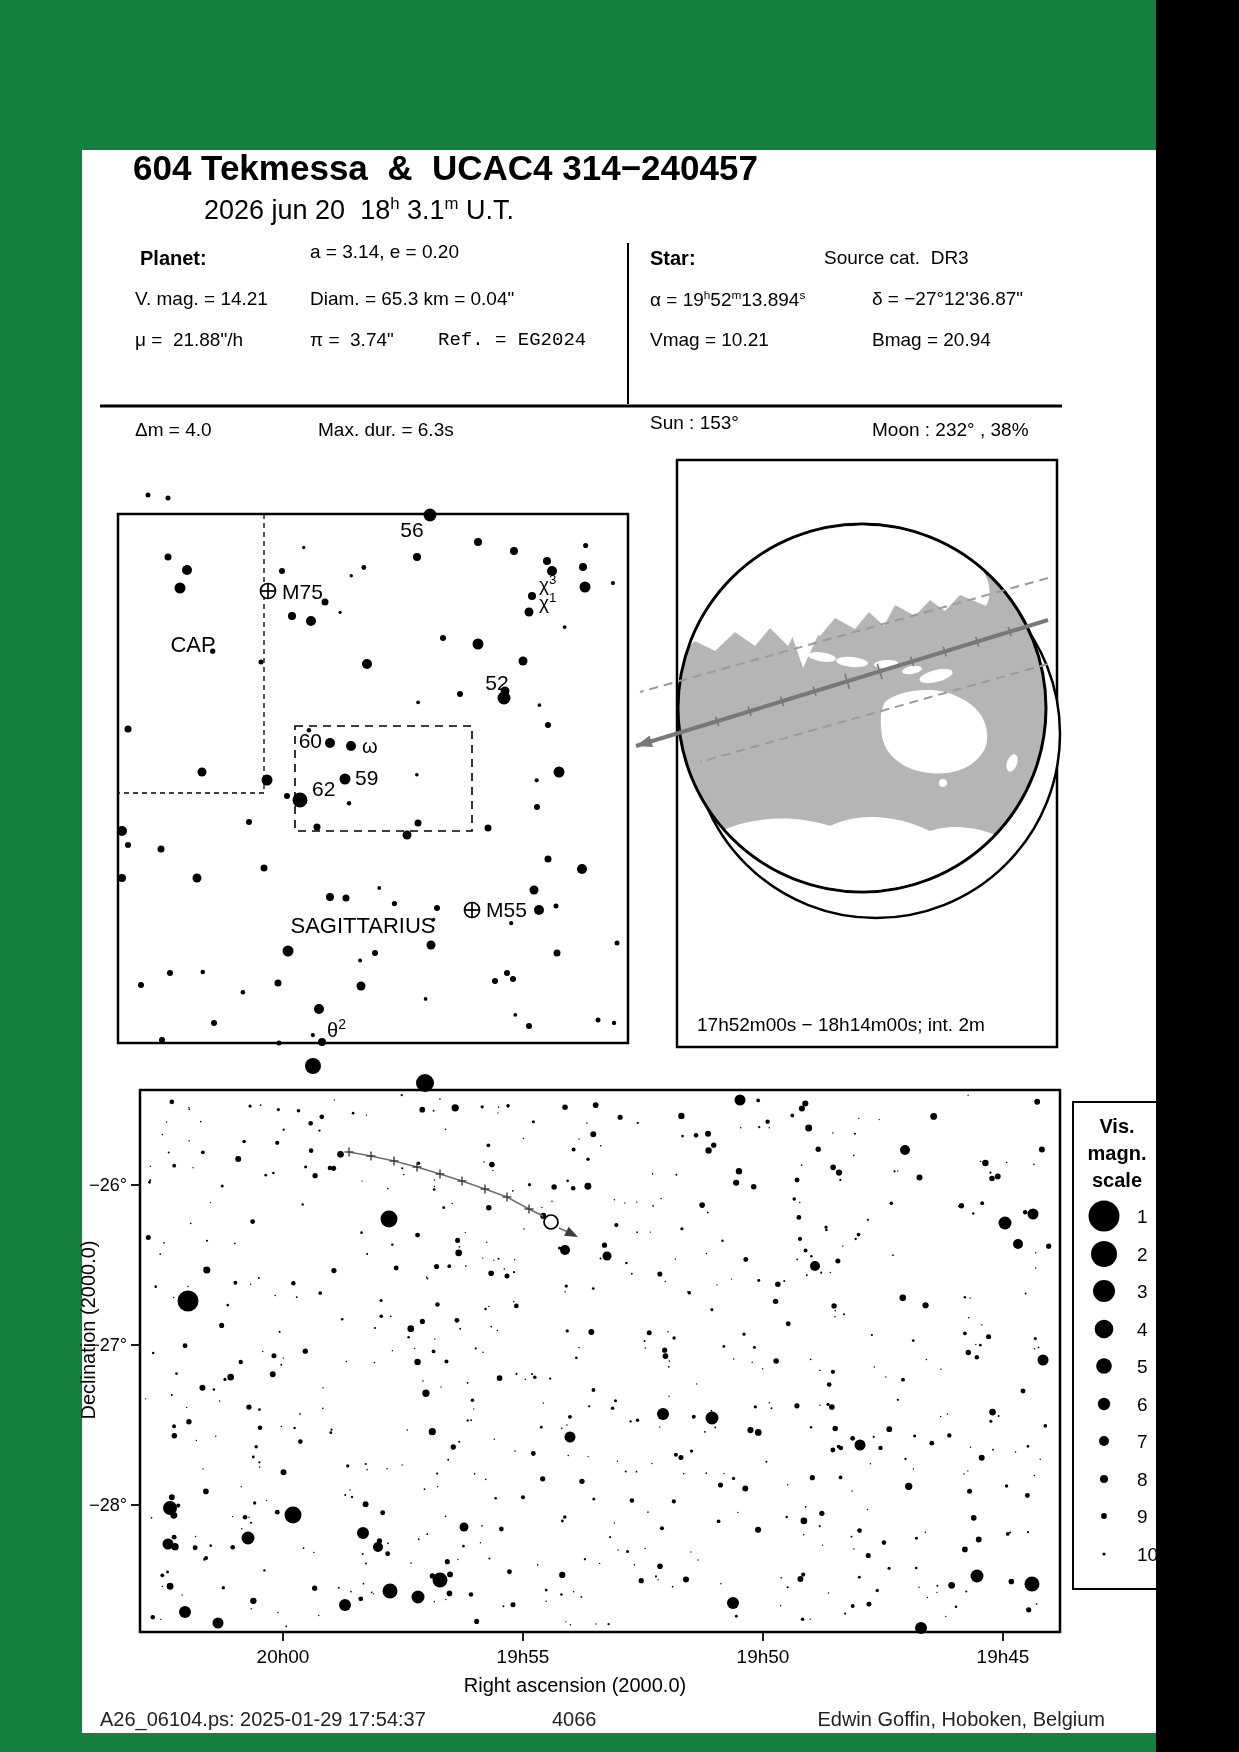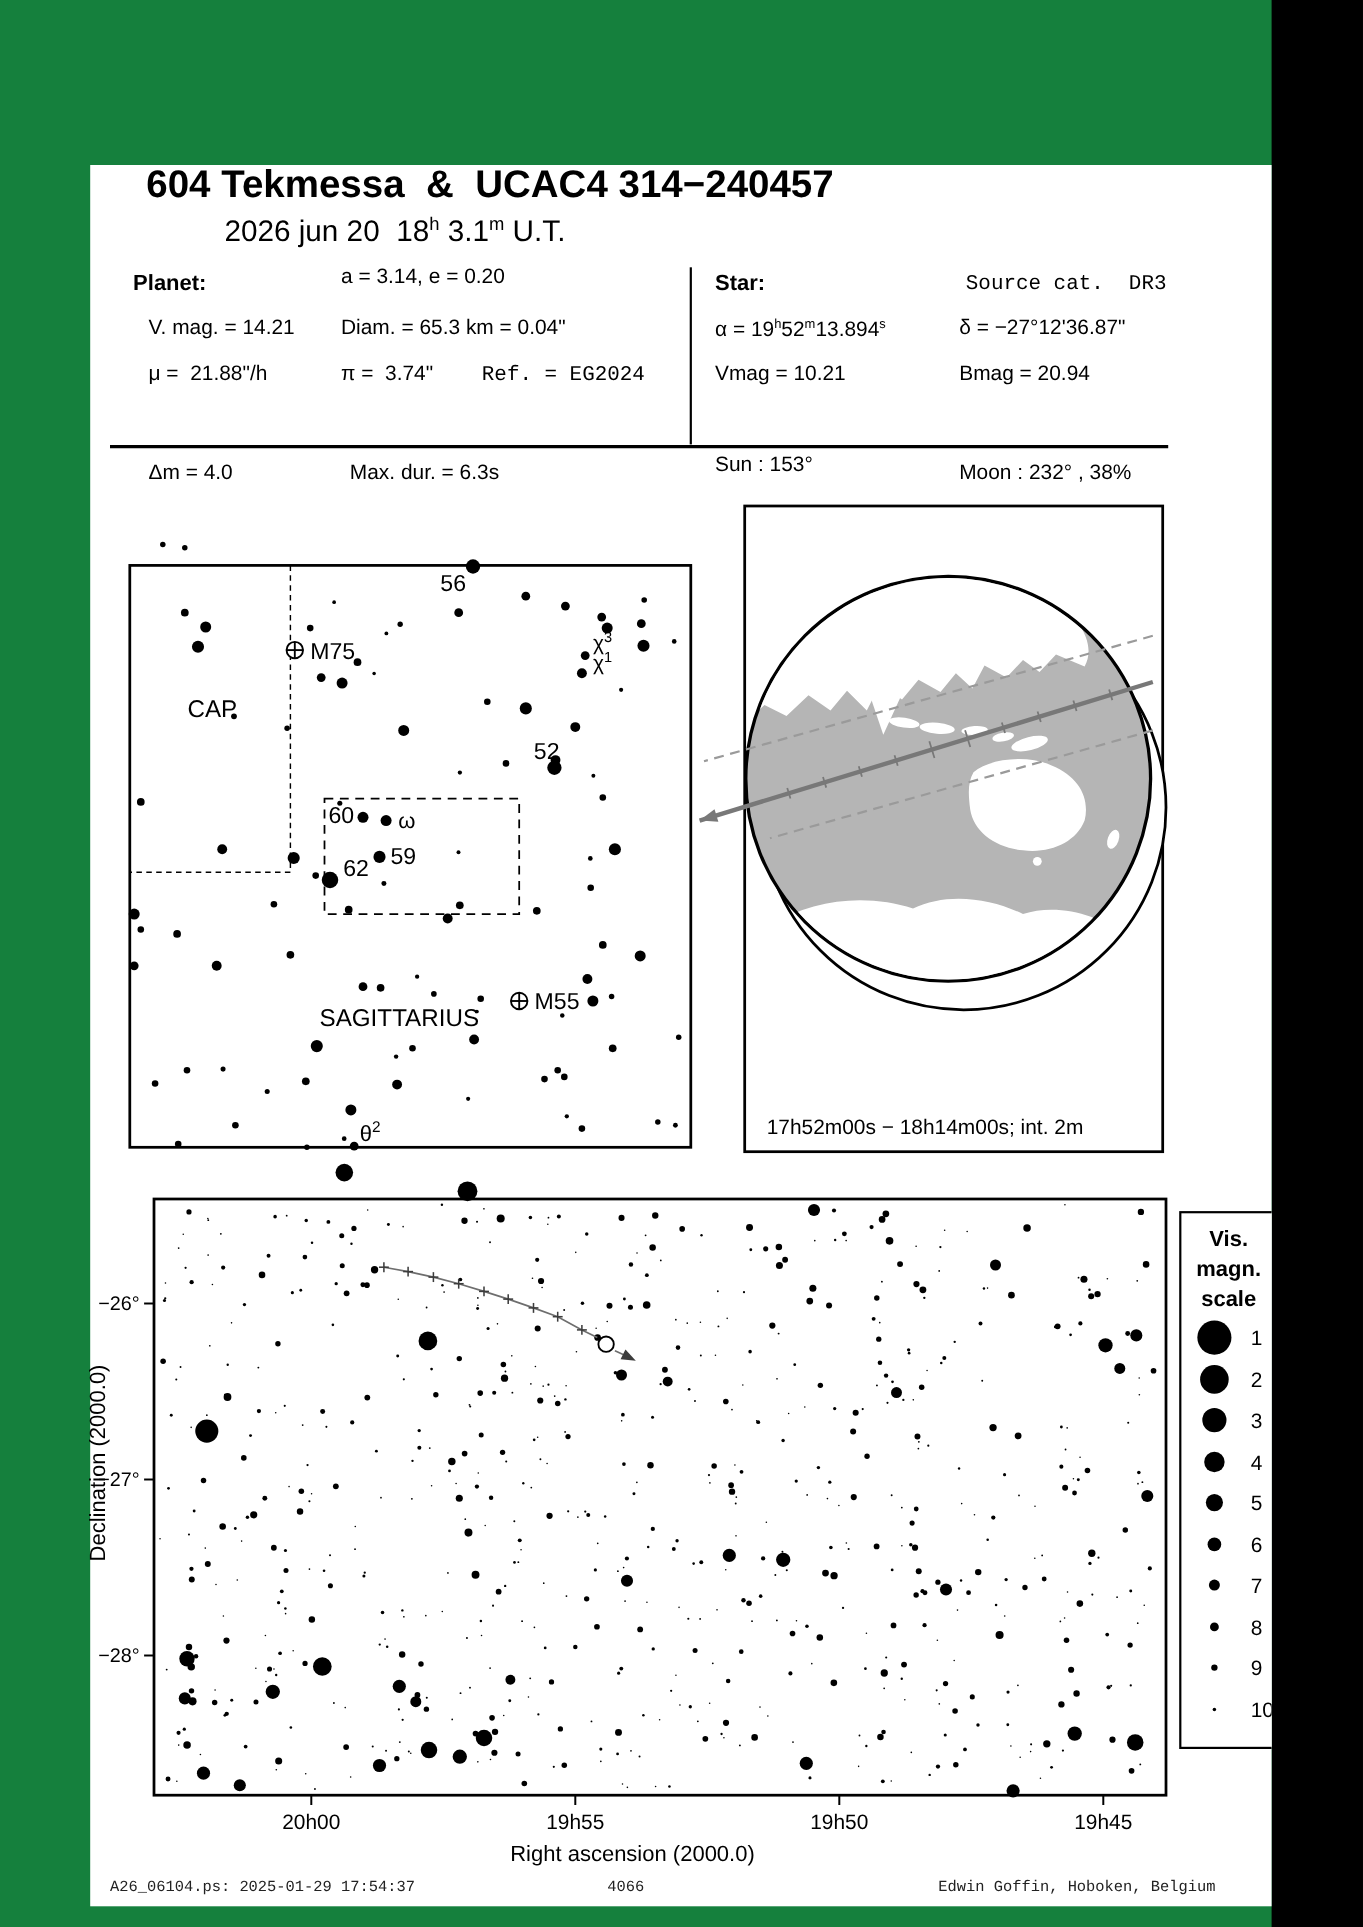--- a/index.html
+++ b/index.html
@@ -5,38 +5,38 @@
   html,body{margin:0;padding:0;background:#000;}
   #stage{position:relative;width:1156px;height:1752px;background:#15803d;overflow:hidden;
          font-family:"Liberation Sans",sans-serif;color:#000;}
   .paper{position:absolute;left:82px;top:150px;width:1108px;height:1583px;background:#ffffff;}
   .abs{position:absolute;white-space:pre;}
   .title{font-size:35px;font-weight:bold;letter-spacing:0px;}
   .subtitle{font-size:27px;}
   .subtitle sup,.cell sup{font-size:62%;vertical-align:super;}
   .cell{font-size:19px;}
   .cell.b{font-weight:bold;font-size:20px;}
-  .footer{font-family:Liberation Mono, monospace;font-size:14px;color:#222;}
+  .footer{font-family:Liberation Sans, sans-serif;font-size:20px;color:#222;}
   #gfx{position:absolute;left:0;top:0;}
   #gfx text{font-family:"Liberation Sans",sans-serif;fill:#000;}
 </style>
 </head>
 <body>
 
 <div id="stage">
   <div class="paper"></div>
 
   <div class="abs title" style="left:133px;top:148px;">604 Tekmessa  &amp;  UCAC4 314−240457</div>
   <div class="abs subtitle" style="left:158px;top:194px;margin-left:46px;">2026 jun 20  18<sup>h</sup> 3.1<sup>m</sup> U.T.</div>
 
   <div id="info-cells">
-      <div class="abs cell b" style="left: 121px; top: 247px;">Planet:</div>
+      <div class="abs cell b" style="left: 140px; top: 247px;">Planet:</div>
       <div class="abs cell" style="left: 310px; top: 241px;">a = 3.14, e = 0.20</div>
       <div class="abs cell b" style="left: 650px; top: 247px;">Star:</div>
-      <div class="abs cell" style="left: 878px; top: 247px; font-family: Liberation Mono, monospace;">Source cat.  DR3</div>
+      <div class="abs cell" style="left: 824px; top: 247px;">Source cat.  DR3</div>
       <div class="abs cell" style="left: 135px; top: 288px;">V. mag. = 14.21</div>
       <div class="abs cell" style="left: 310px; top: 288px;">Diam. = 65.3 km = 0.04"</div>
       <div class="abs cell" style="left: 650px; top: 288px;">α = 19<sup>h</sup>52<sup>m</sup>13.894<sup>s</sup></div>
       <div class="abs cell" style="left: 872px; top: 288px;">δ = −27°12'36.87"</div>
       <div class="abs cell" style="left: 135px; top: 329px;">μ =  21.88"/h</div>
       <div class="abs cell" style="left: 310px; top: 329px;">π =  3.74"</div>
       <div class="abs cell" style="left: 438px; top: 329px; font-family: Liberation Mono, monospace;">Ref. = EG2024</div>
       <div class="abs cell" style="left: 650px; top: 329px;">Vmag = 10.21</div>
       <div class="abs cell" style="left: 872px; top: 329px;">Bmag = 20.94</div>
       <div class="abs cell" style="left: 135px; top: 419px;">Δm = 4.0</div>

